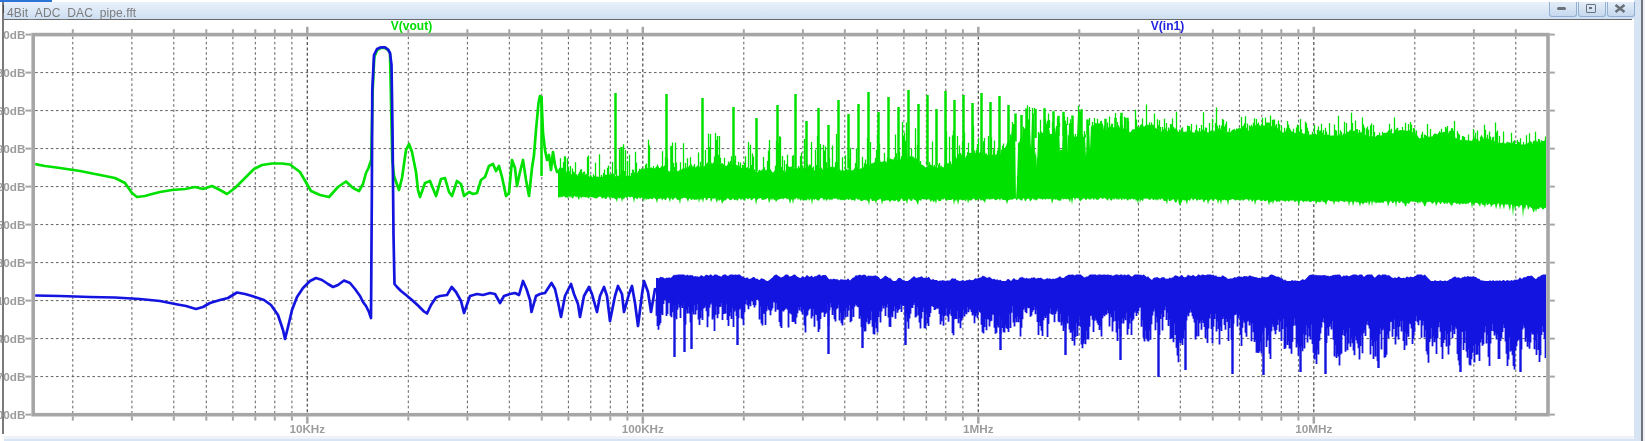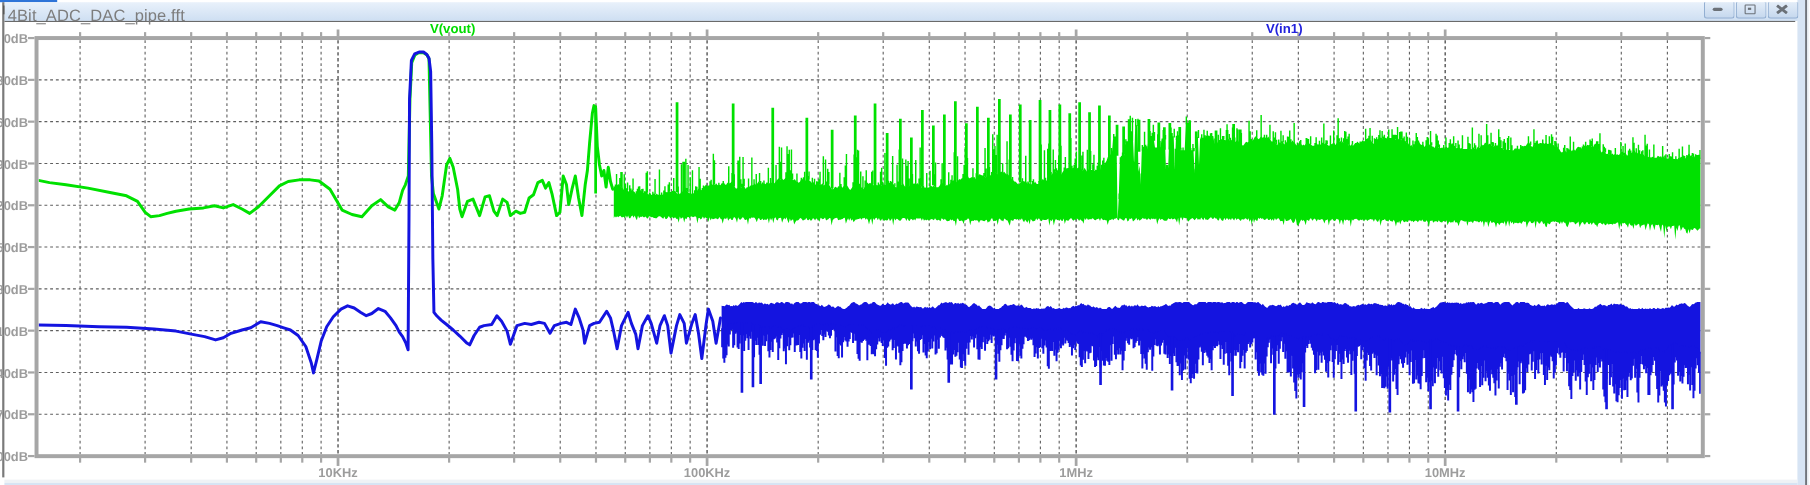--- a/index.html
+++ b/index.html
@@ -8,21 +8,21 @@
 <div class="abs" style="left:0;top:0;width:52px;height:2px;background:#2e74d8"></div>
 <div class="abs" style="left:3.5px;top:2px;width:1637.5px;height:16.5px;background:linear-gradient(#e9f1fb,#cedff2)"></div>
 <div class="abs" style="left:3.5px;top:18.5px;width:1628px;height:1.8px;background:#6a6a6a"></div>
 <div class="abs" style="left:2px;top:2px;width:1.6px;height:432px;background:#7a7a7a"></div>
 <div class="abs" style="left:1633.5px;top:0;width:7.8px;height:441px;background:#d7e4f4"></div>
 <div class="abs" style="left:1641.3px;top:0;width:1.7px;height:441px;background:#70757d"></div>
 <div class="abs" style="left:1643px;top:0;width:2px;height:441px;background:#eef2f8"></div>
 <div class="abs" style="left:3.5px;top:435.5px;width:1630px;height:3px;background:#eff2f6"></div>
 <div class="abs" style="left:3.5px;top:438.5px;width:1630px;height:2.5px;background:#d7e4f4"></div>
 <div class="abs" style="left:2.6px;top:5px;width:1.4px;height:8px;background:#4a4a4a"></div>
-<div class="abs" style="left:7px;top:5.5px;font-size:15px;color:#7d7d7d;letter-spacing:0.1px">4Bit_ADC_DAC_pipe.fft</div>
+<div class="abs" style="left:7px;top:5.5px;font-size:12px;color:#7d7d7d;letter-spacing:0.1px">4Bit_ADC_DAC_pipe.fft</div>
 <div class="abs" style="left:1548.5px;top:2px;width:26px;height:13.5px;background:linear-gradient(#e3edf8,#c6d8ee);border:1px solid #93afd2;border-top:none;border-radius:0 0 3px 3px"></div>
 <div class="abs" style="left:1577.5px;top:2px;width:26px;height:13.5px;background:linear-gradient(#e3edf8,#c6d8ee);border:1px solid #93afd2;border-top:none;border-radius:0 0 3px 3px"></div>
 <div class="abs" style="left:1606.5px;top:2px;width:26px;height:13.5px;background:linear-gradient(#e3edf8,#c6d8ee);border:1px solid #93afd2;border-top:none;border-radius:0 0 3px 3px"></div>
 <div class="abs" style="left:1556.5px;top:7.2px;width:9.5px;height:3.2px;background:#6b7178;border-radius:1.5px"></div>
 <div class="abs" style="left:1585.8px;top:4.4px;width:8.6px;height:6.2px;border:1.7px solid #6b7178;border-radius:1px"></div>
 <div class="abs" style="left:1588.6px;top:7px;width:3px;height:2px;background:#6b7178"></div>
 <svg class="abs" style="left:1613.5px;top:3.5px" width="12" height="9" viewBox="0 0 12 9">
     <path d="M1.5,1 L10.5,8 M10.5,1 L1.5,8" stroke="#6b7178" stroke-width="2.6"></path>
   </svg>
 <svg width="1645" height="441" viewBox="0 0 1645 441" xmlns="http://www.w3.org/2000/svg" style="position:absolute;left:0;top:0">

